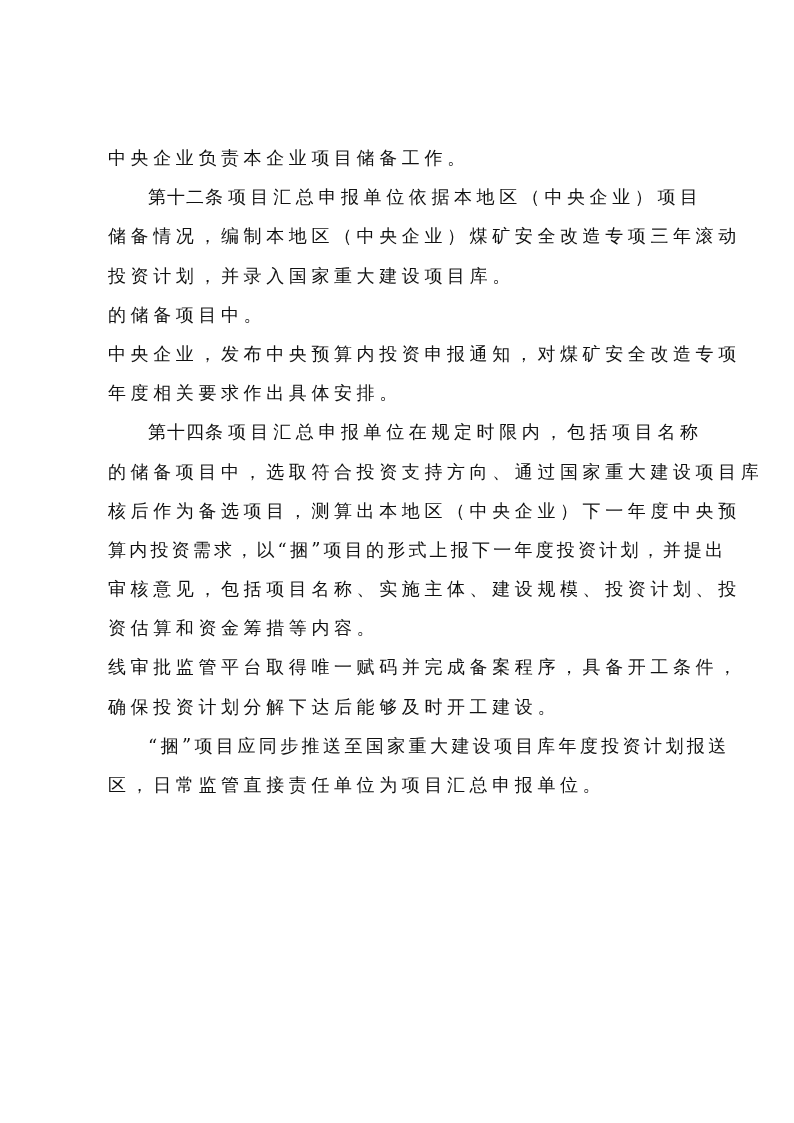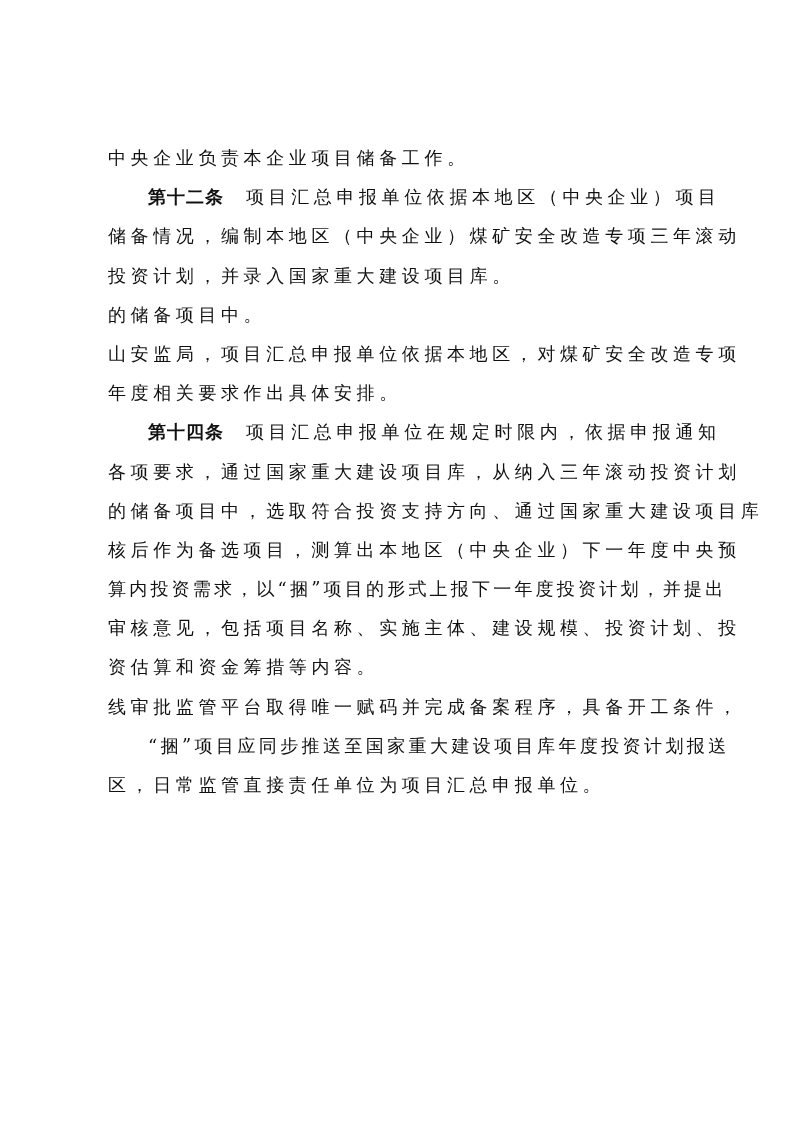--- a/index.html
+++ b/index.html
@@ -2,43 +2,43 @@
 <html><head>
 <meta charset="utf-8">
 <style>
   html, body { margin:0; padding:0; background:#ffffff; }
   body { width:794px; height:1123px; position:relative; overflow:hidden;
          font-family: "DejaVu Serif", "Liberation Serif", serif; color:#111; }
   .page { position:absolute; left:108px; top:138px; width:582px; }
   .line { height:39.2px; line-height:39.2px; font-size:18px; white-space:nowrap;
           letter-spacing:4.6px; }
   .indent { padding-left:40px; }
-  .bold { font-weight:bold; font-family:"DejaVu Sans","Liberation Sans",sans-serif; letter-spacing:1px; margin-right:22px; }
+  .bold { font-weight:normal; font-family:"DejaVu Sans","Liberation Sans",sans-serif; letter-spacing:1px; margin-right:4px; }
 </style>
 </head>
 <body>
 
 <div class="page">
 
   <div class="line">中央企业负责本企业项目储备工作。</div>
 
   <div class="line indent"><span class="bold">第十二条</span><span>项目汇总申报单位依据本地区（中央企业）项目</span></div>
   <div class="line">储备情况，编制本地区（中央企业）煤矿安全改造专项三年滚动</div>
   <div class="line">投资计划，并录入国家重大建设项目库。</div>
 
   <div class="line">的储备项目中。</div>
 
-  <div class="line">山安监局，项目汇总申报单位依据本地区，对煤矿安全改造专项</div>
+  <div class="line">中央企业，发布中央预算内投资申报通知，对煤矿安全改造专项</div>
   <div class="line">年度相关要求作出具体安排。</div>
 
-  <div class="line indent"><span class="bold">第十四条</span><span>项目汇总申报单位在规定时限内，依据申报通知</span></div>
-  <div class="line">各项要求，通过国家重大建设项目库，从纳入三年滚动投资计划</div>
+  <div class="line indent"><span class="bold">第十四条</span><span>项目汇总申报单位在规定时限内，包括项目名称</span></div>
   <div class="line">的储备项目中，选取符合投资支持方向、通过国家重大建设项目库</div>
   <div class="line">核后作为备选项目，测算出本地区（中央企业）下一年度中央预</div>
   <div class="line" style="letter-spacing:3.2px">算内投资需求，以“捆”项目的形式上报下一年度投资计划，并提出</div>
   <div class="line">审核意见，包括项目名称、实施主体、建设规模、投资计划、投</div>
   <div class="line">资估算和资金筹措等内容。</div>
 
   <div class="line">线审批监管平台取得唯一赋码并完成备案程序，具备开工条件，</div>
+  <div class="line">确保投资计划分解下达后能够及时开工建设。</div>
 
   <div class="line indent" style="letter-spacing:3.4px">“捆”项目应同步推送至国家重大建设项目库年度投资计划报送</div>
   <div class="line">区，日常监管直接责任单位为项目汇总申报单位。</div>
 </div>
 
 </body></html>

